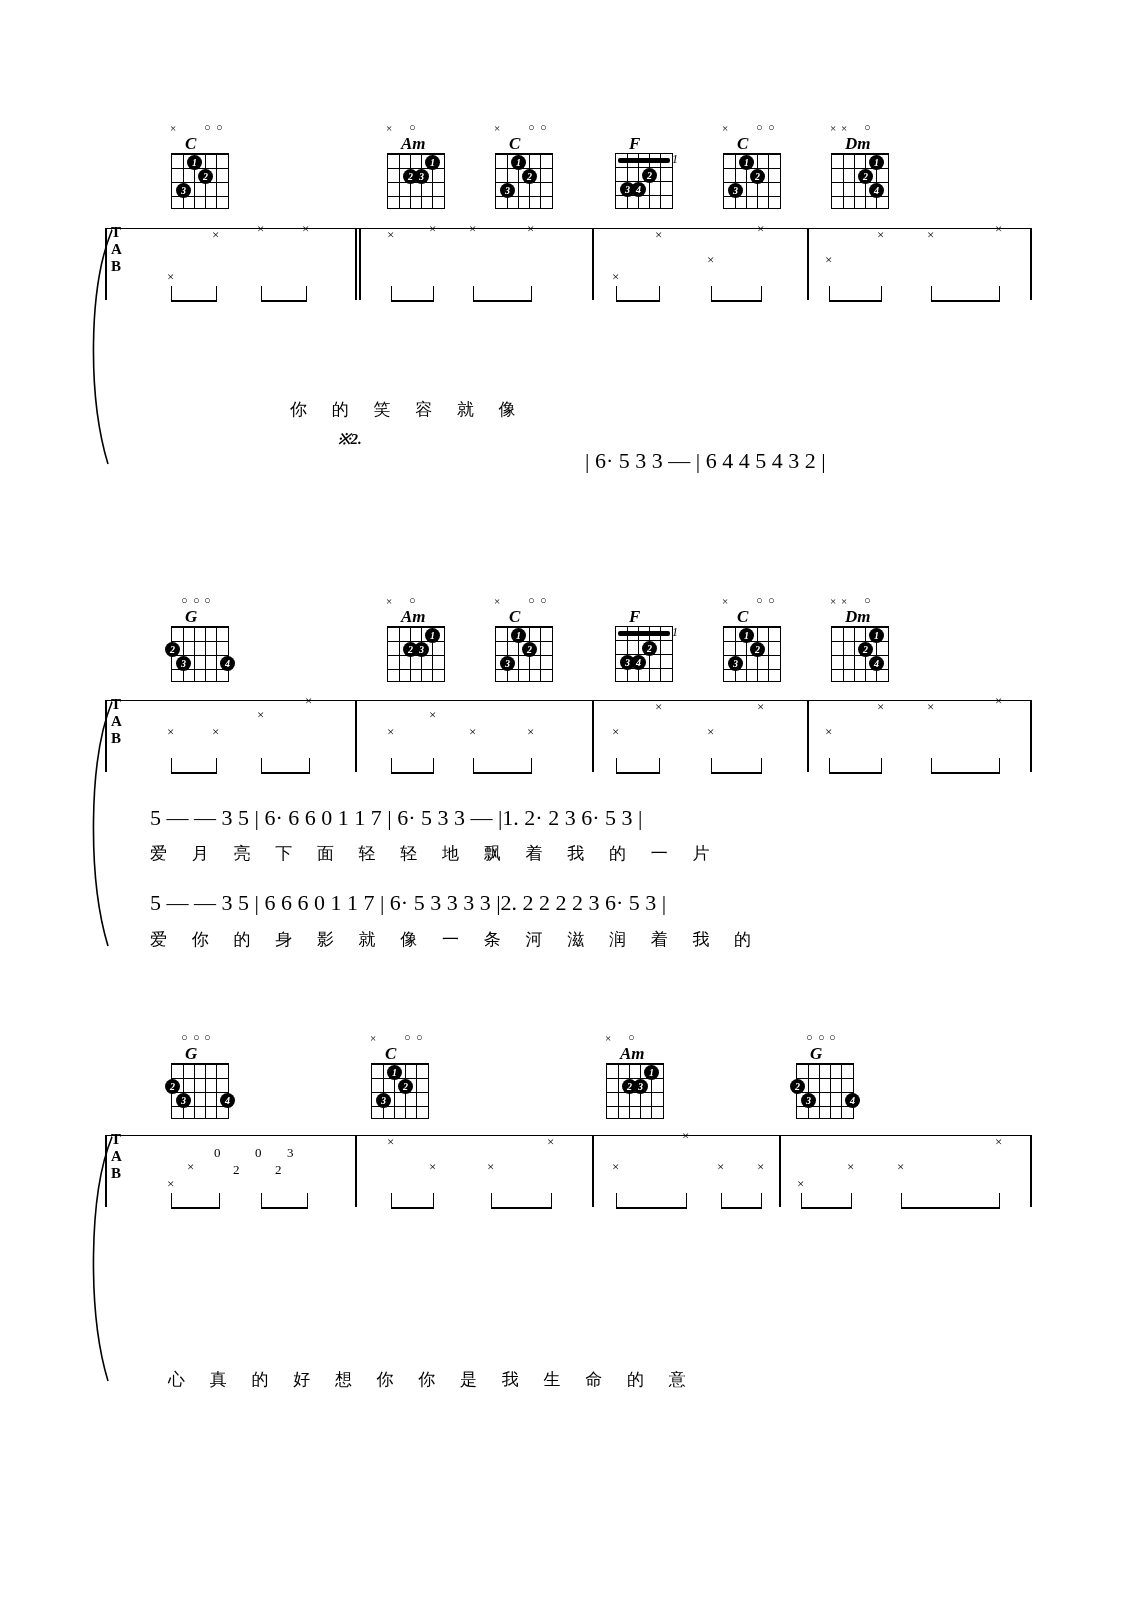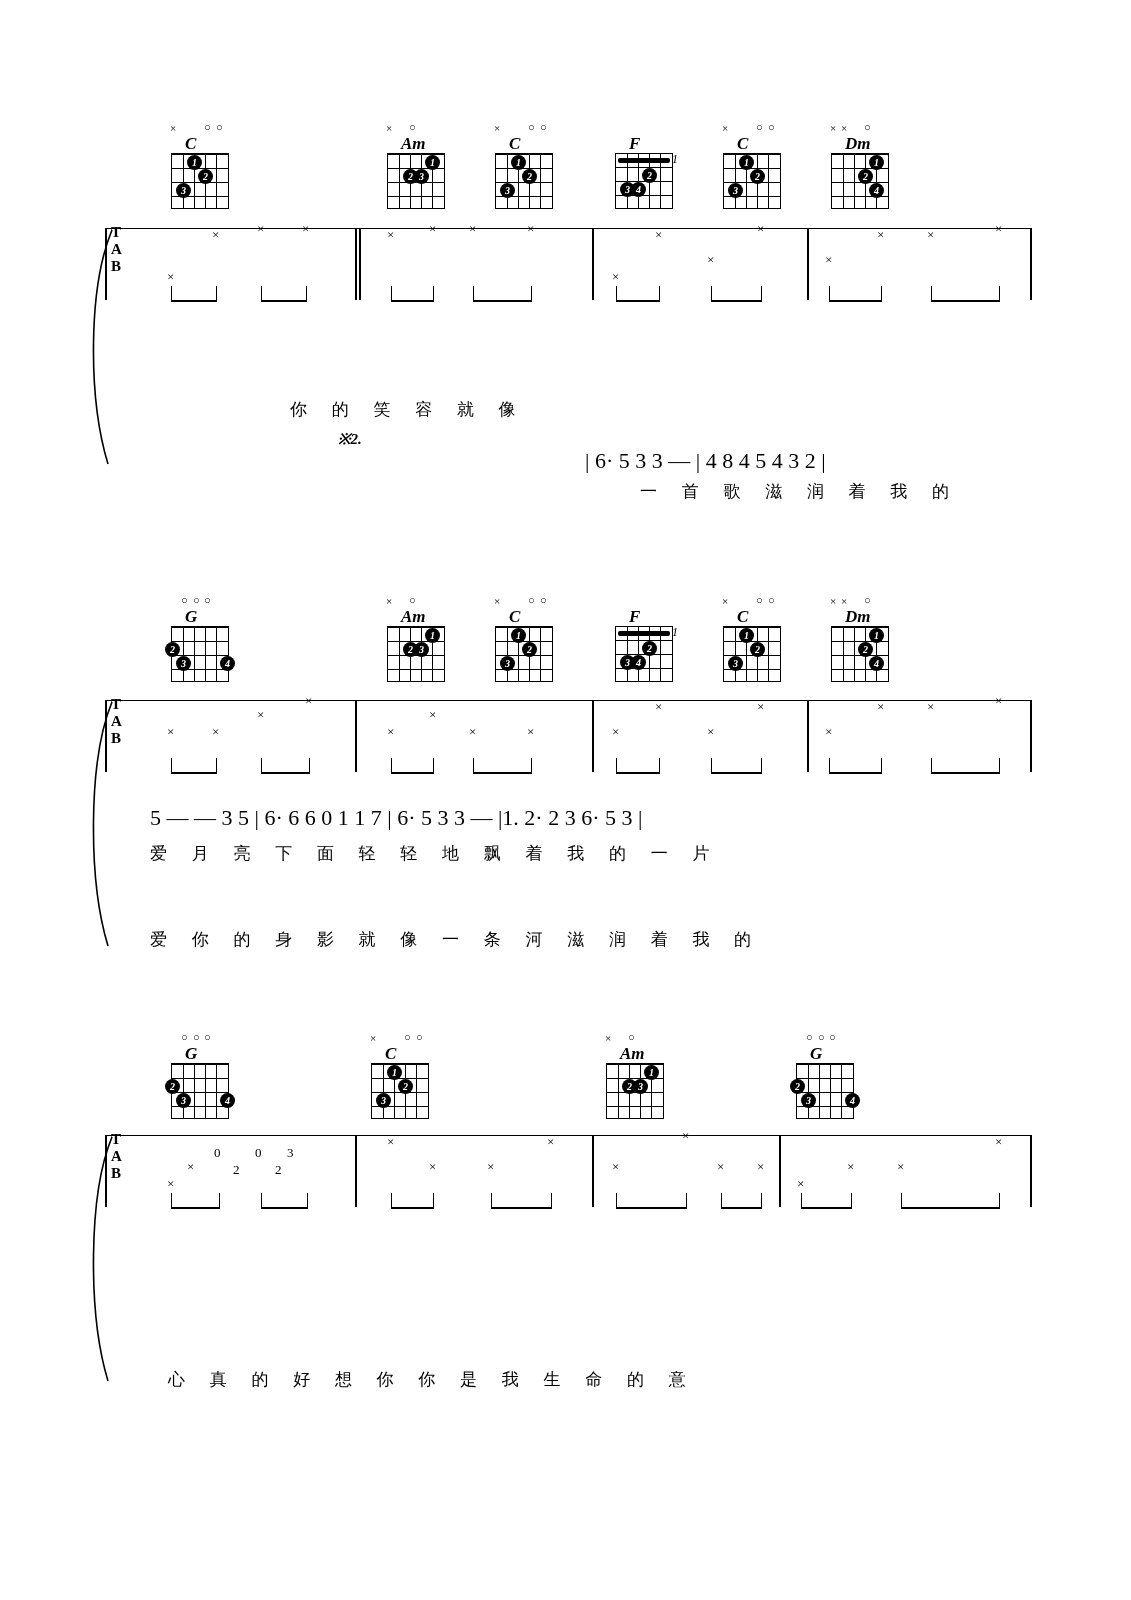--- a/index.html
+++ b/index.html
@@ -220,22 +220,21 @@
       <div class="beam" style="left:824px;top:72px;width:68px;"></div>
   </div>
 
   <svg class="bigbrace" style="left:82px;top:228px;" width="40" height="240">
     <path d="M30 2 C 6 60, 6 170, 26 236" stroke="#000" fill="none" stroke-width="1.6"></path>
   </svg>
 
   <div class="lyr" style="left:290px;top:398px;letter-spacing:10px;">你 的 笑 容   就 像</div>
 
   <div class="seg" style="left:338px;top:428px;">※2.</div>
-  <div class="nrow" style="left:585px;top:448px;">| 6·  5 3 3   —  | 4 8 4 5 4   3 2 |</div>
-  <div class="lyr" style="left:640px;top:480px;letter-spacing:10px;">一  首 歌   滋 润 着 我 的</div>
+  <div class="nrow" style="left:585px;top:448px;">| 6·  5 3 3   —  | 6 4 4 5 4   3 2 |</div>
 
   <div class="chord" style="left:165px;top:608px;">
     <div class="cname">G</div>
     <div class="marks">
         <span style="left:10px;top:-1px;">○</span>
         <span style="left:22px;top:-1px;">○</span>
         <span style="left:33px;top:-1px;">○</span>
       </div>
     <div class="grid">
       <div class="v" style="left:11px"></div>
@@ -401,20 +400,21 @@
     <div class="beam" style="left:722px;top:72px;width:52px;"></div>
       <div class="beam" style="left:824px;top:72px;width:68px;"></div>
   </div>
 
   <svg class="bigbrace" style="left:82px;top:700px;" width="40" height="250">
     <path d="M30 2 C 6 60, 6 180, 26 246" stroke="#000" fill="none" stroke-width="1.6"></path>
   </svg>
 
   <div class="nrow" style="left:150px;top:805px;">5  —  —  3 5 | 6· 6 6  0 1 1 7 | 6·  5 3 3  — |1. 2·   2 3 6·   5 3 |</div>
   <div class="lyr" style="left:150px;top:842px;letter-spacing:10px;">爱       月 亮 下 面   轻 轻 地   飘 着   我  的 一 片</div>
+  <div class="nrow" style="left:150px;top:890px;">5  —  —  3 5 | 6 6 6  0 1 1 7 | 6·  5 3 3 3 3 |2. 2 2 2 2 3 6·  5 3 |</div>
   <div class="lyr" style="left:150px;top:928px;letter-spacing:10px;">爱       你 的 身 影   就 像 一  条 河   滋 润 着 我 的</div>
 
   <div class="chord" style="left:165px;top:1045px;">
     <div class="cname">G</div>
     <div class="marks">
         <span style="left:10px;top:-1px;">○</span>
         <span style="left:22px;top:-1px;">○</span>
         <span style="left:33px;top:-1px;">○</span>
       </div>
     <div class="grid">

